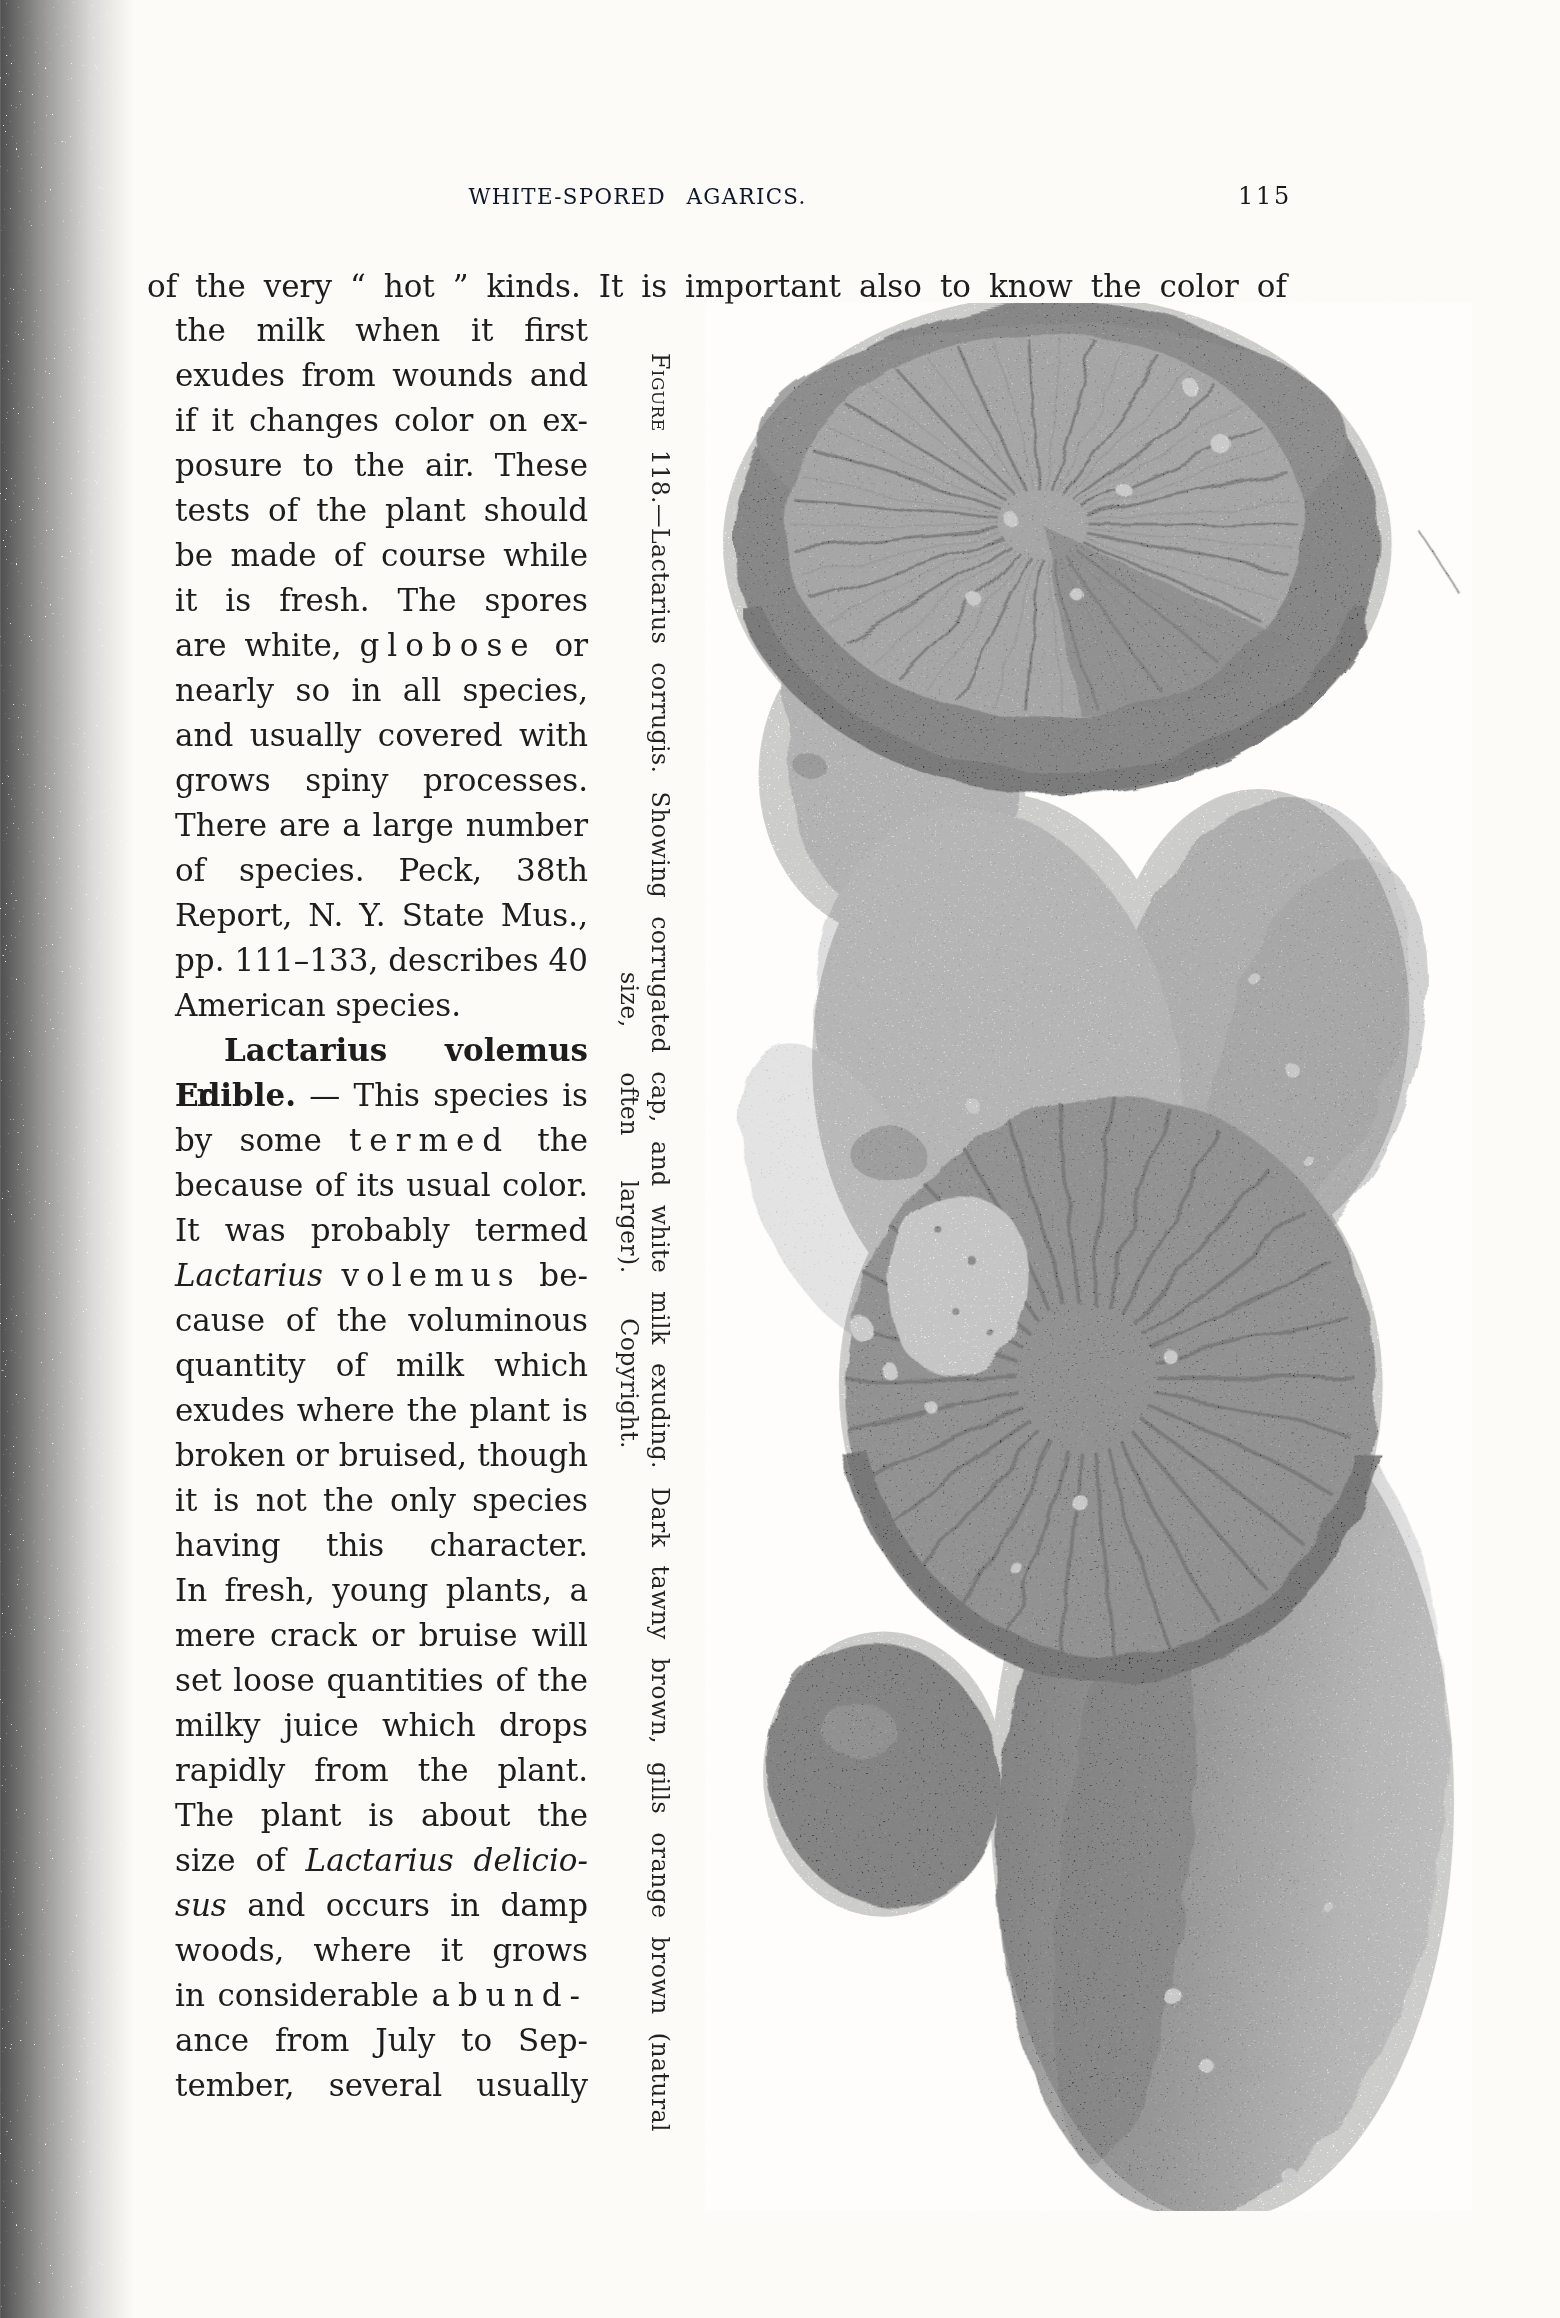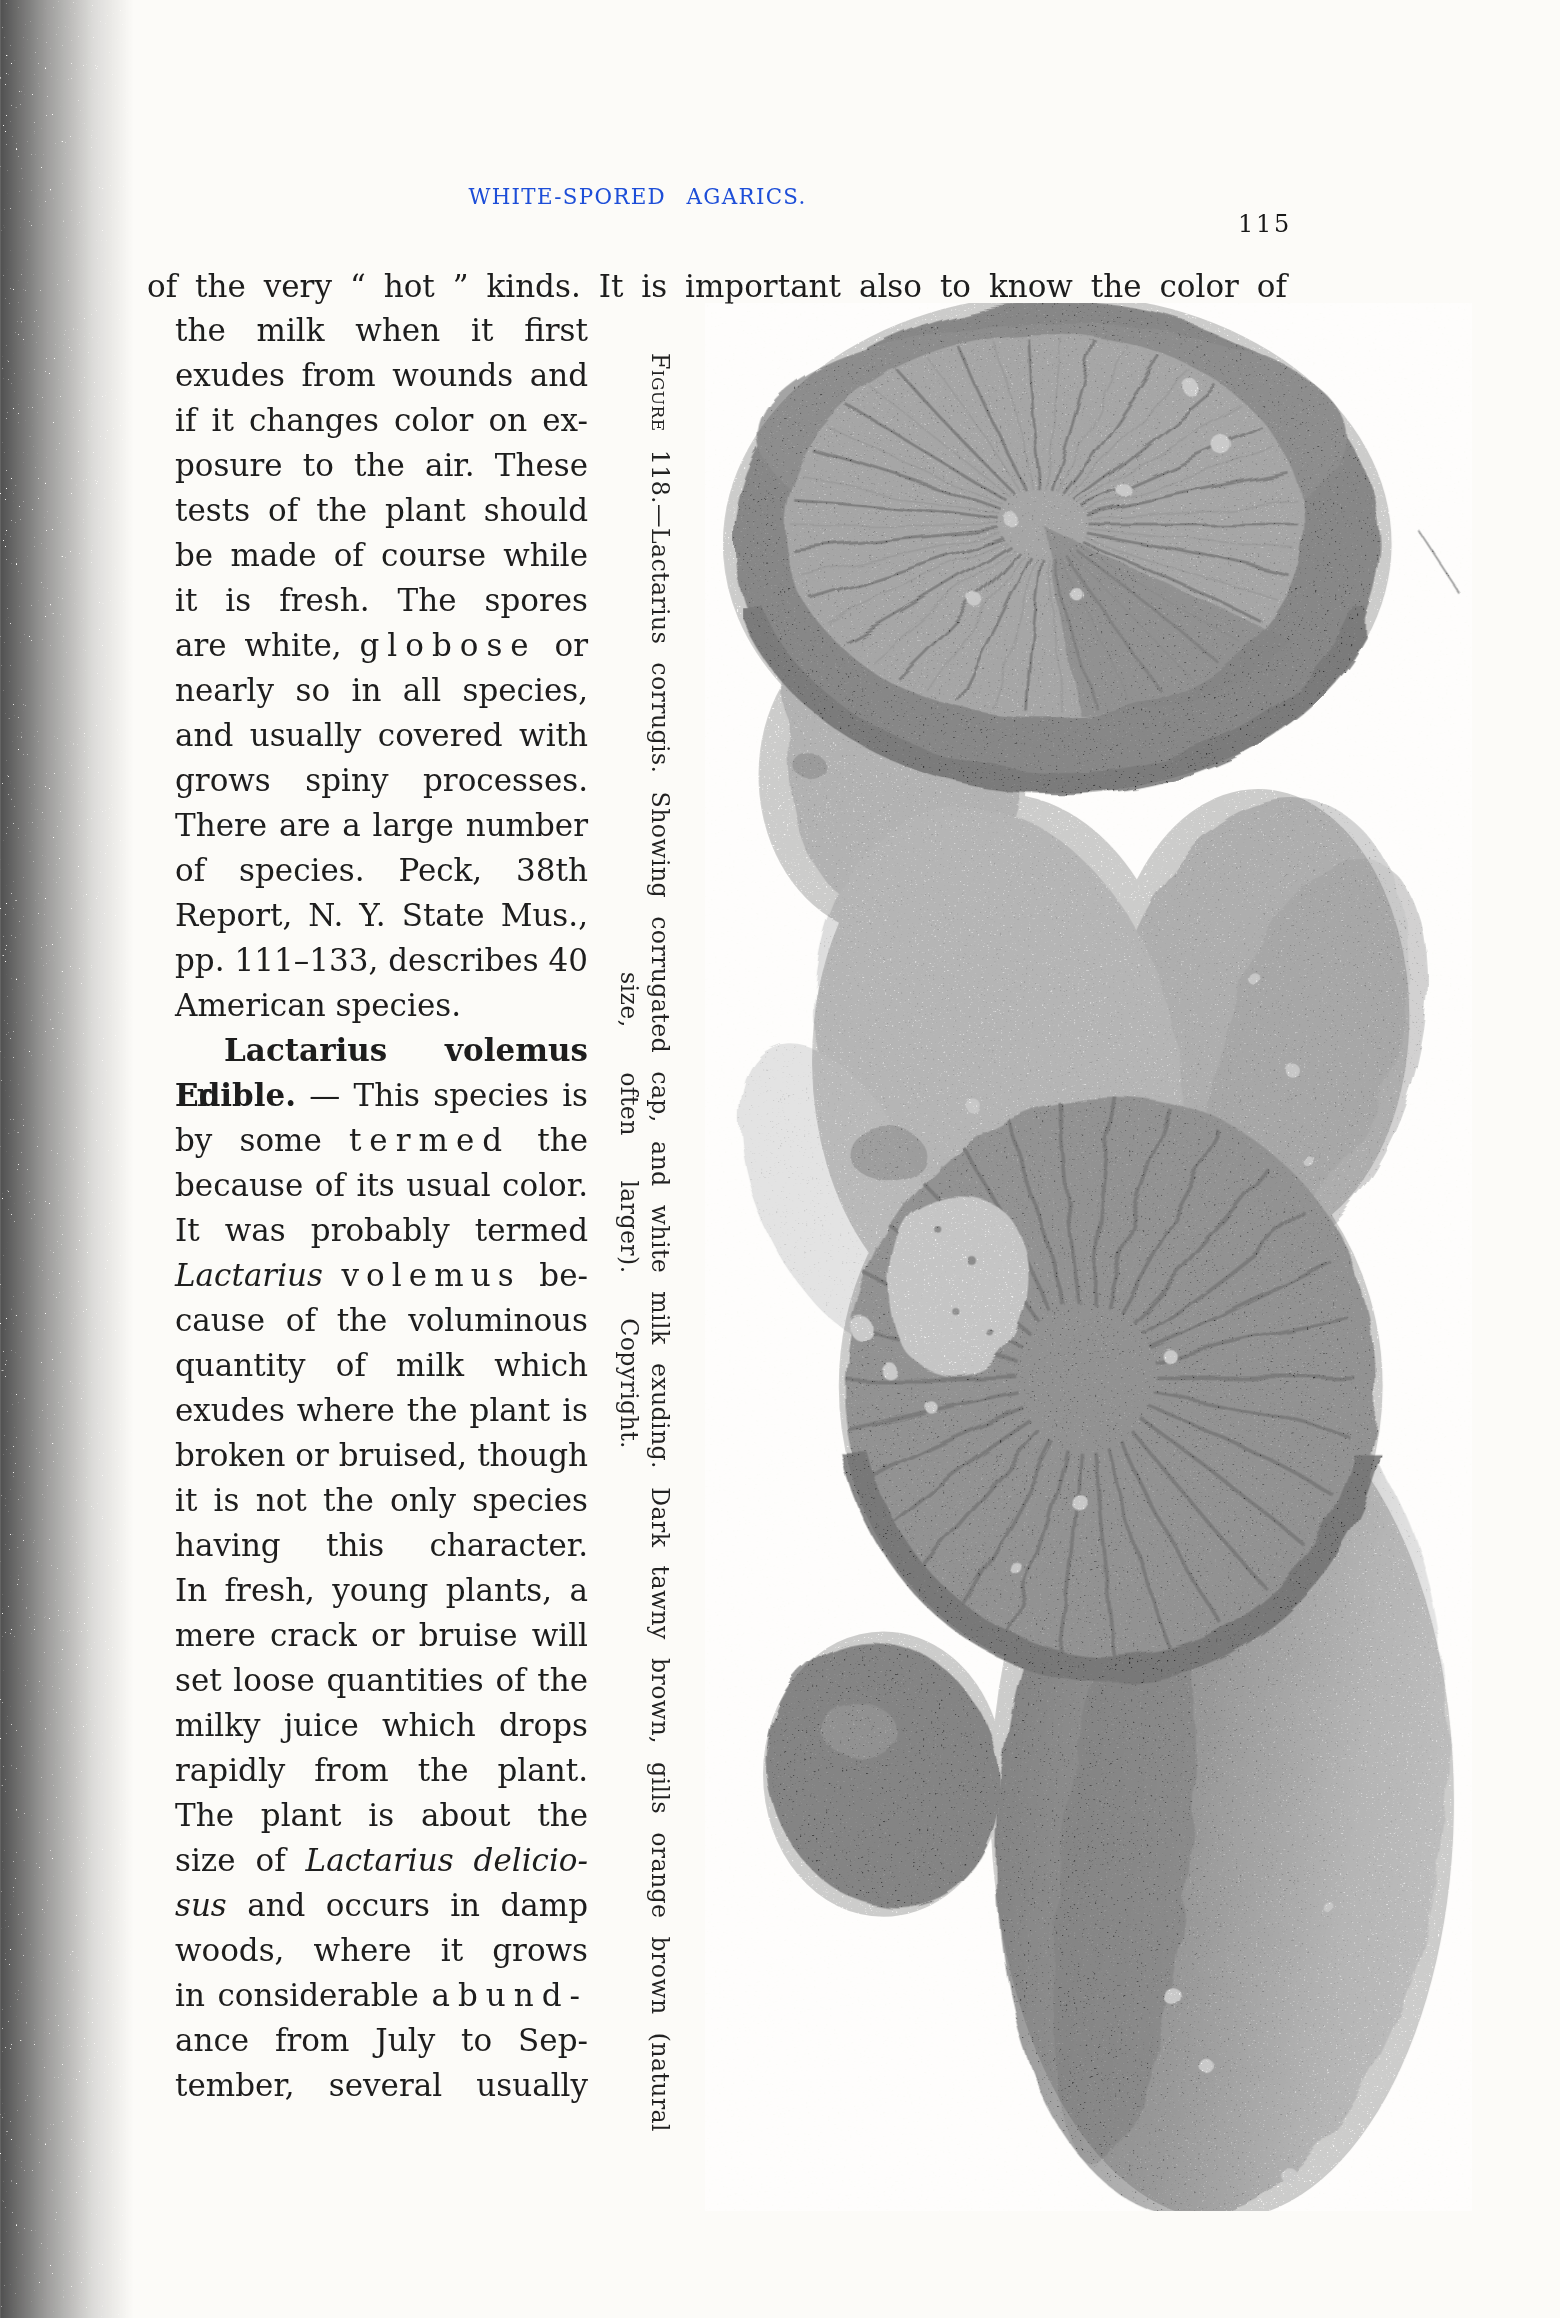--- a/index.html
+++ b/index.html
@@ -5,23 +5,23 @@
   html,body{margin:0;padding:0;background:#ffffff;}
   .page{
     position:relative;width:1561px;height:2319px;overflow:hidden;
     background:#fcfbf8;color:#1d1d1d;
     font-family:"DejaVu Serif", "Liberation Serif", serif;
   }
   .noise-strip{position:absolute;left:0;top:0;}
   .running-head{
     position:absolute;top:184px;left:147px;width:981px;
     text-align:center;font-size:21.4px;letter-spacing:1.3px;word-spacing:12.5px;
-    white-space:nowrap;color:#1d4ed8;
+    white-space:nowrap;color:#0f172a;
   }
-  .page-num{position:absolute;top:182px;left:1238px;font-size:24px;letter-spacing:2.7px;color:#191919;margin-top:28px;}
+  .page-num{position:absolute;top:182px;left:1238px;font-size:24px;letter-spacing:2.7px;color:#191919;}
   .intro-line{
     position:absolute;top:264px;left:147px;width:1140px;height:45px;line-height:45px;
     font-size:31px;text-align:justify;text-align-last:justify;text-justify:inter-word;
   }
   .column{position:absolute;top:308px;left:147px;width:441px;font-size:31px;}
   .bline{height:45px;line-height:45px;text-align:justify;text-align-last:justify;text-justify:inter-word;margin-left:28px;}
   .bline.nj{text-align:left;text-align-last:left;}
   .b{font-weight:700;}
   .i{font-style:italic;}
   .sp{letter-spacing:8px;}

